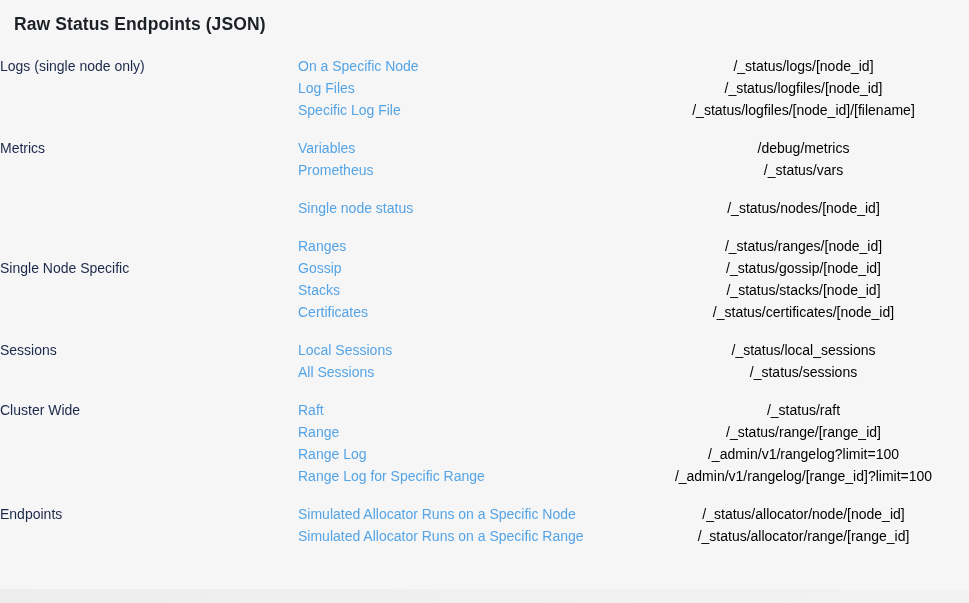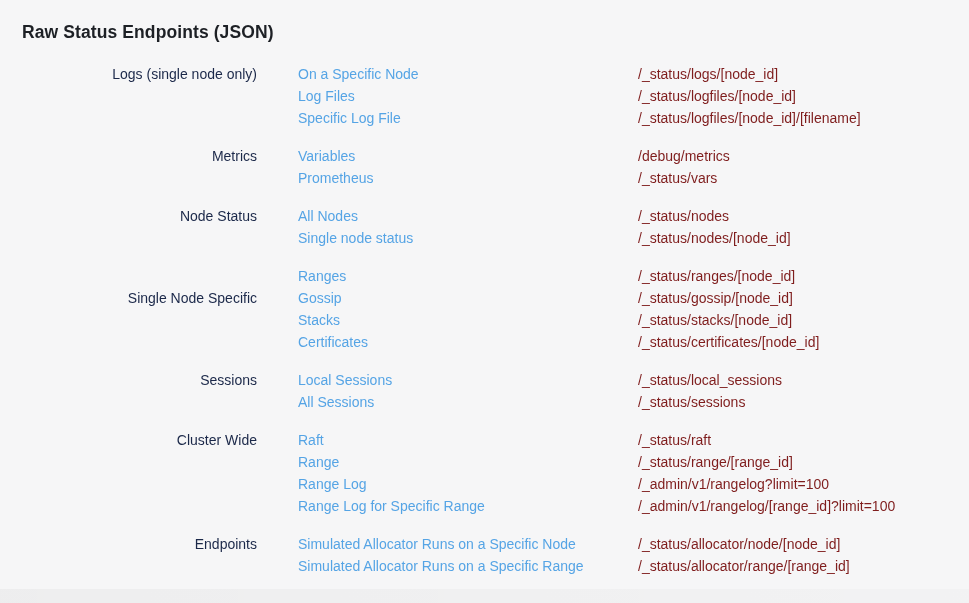--- a/index.html
+++ b/index.html
@@ -17,21 +17,21 @@
   }
   .bottom-shade {
     position: absolute;
     left: 0;
     bottom: 0;
     width: 100%;
     height: 14px;
     background: linear-gradient(to right, rgba(0,0,0,0.035), rgba(0,0,0,0.015));
   }
   h1.page-title {
-    margin: 8px;
+    margin: 0;
     padding: 13px 16px 0 14px;
     font-size: 17.5px;
     line-height: 22px;
     font-weight: 600;
     color: #1d2025;
     letter-spacing: 0.1px;
   }
   .endpoints {
     margin-top: 20px;
   }
@@ -39,36 +39,37 @@
     margin-top: 16px;
   }
   .row {
     display: grid;
     grid-template-columns: 257px 381px 1fr;
     height: 22px;
     line-height: 22px;
     font-size: 14px;
   }
   .cell-category {
-    text-align: right;
+    text-align: left;
     color: #1b2849;
     white-space: nowrap;
   }
   .cell-link {
     padding-left: 41px;
     white-space: nowrap;
   }
   .cell-link a {
     color: #55a4e5;
     text-decoration: none;
     cursor: pointer;
   }
   .cell-path {
-    color: #7f1d1d;
+    color: #000000;
     white-space: nowrap;
+    text-align: center;
   }
 </style>
 </head>
 <body>
 
 <h1 class="page-title">Raw Status Endpoints (JSON)</h1>
 
 <div class="endpoints">
 
   <div class="group">
@@ -96,25 +97,20 @@
       <div class="cell-path">/debug/metrics</div>
     </div>
     <div class="row">
       <div class="cell-category"></div>
       <div class="cell-link"><a>Prometheus</a></div>
       <div class="cell-path">/_status/vars</div>
     </div>
   </div>
 
   <div class="group">
-    <div class="row">
-      <div class="cell-category">Node Status</div>
-      <div class="cell-link"><a>All Nodes</a></div>
-      <div class="cell-path">/_status/nodes</div>
-    </div>
     <div class="row">
       <div class="cell-category"></div>
       <div class="cell-link"><a>Single node status</a></div>
       <div class="cell-path">/_status/nodes/[node_id]</div>
     </div>
   </div>
 
   <div class="group">
     <div class="row">
       <div class="cell-category"></div>

